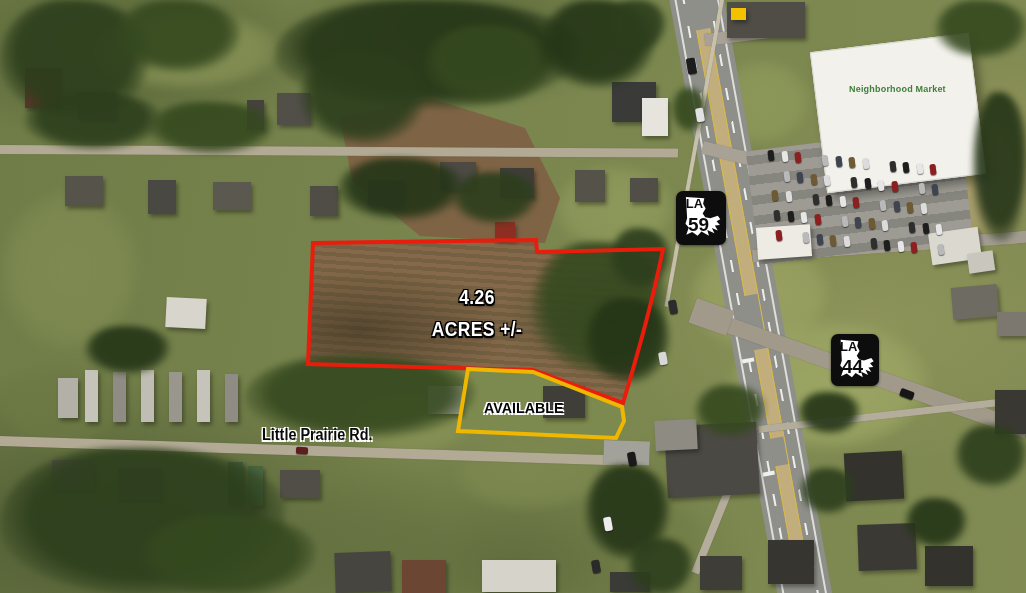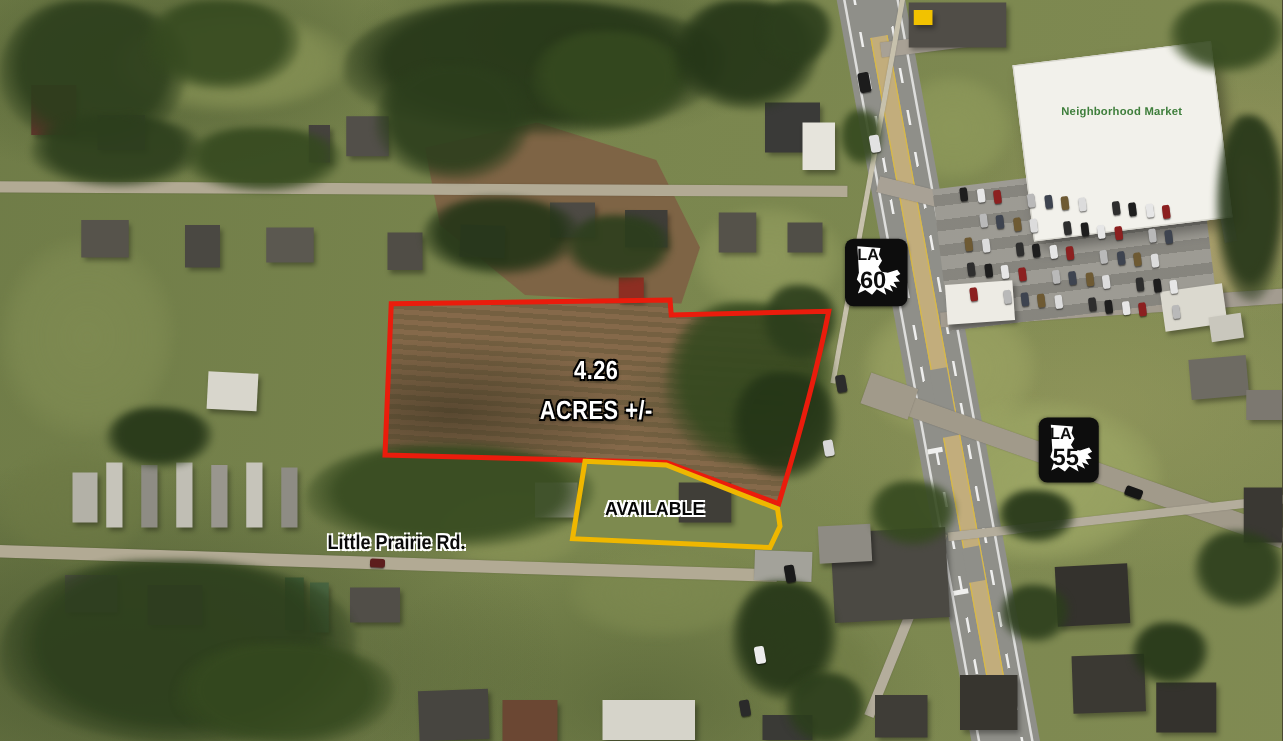--- a/index.html
+++ b/index.html
@@ -282,28 +282,28 @@
     <div data-name="acreage-units">ACRES +/-</div>
   </div>
   <div class="label lbl-available" data-name="available-label">AVAILABLE</div>
   <div class="label lbl-street" data-name="street-name-label">Little Prairie Rd.</div>
 
   <div class="shield" style="left:676px;top:191px;width:50px;height:54px" data-name="route-shield-la-42">
     <svg viewBox="0 0 100 100" preserveAspectRatio="none" data-name="louisiana-state-icon">
       <path fill="#ffffff" d="M14,6 L58,9 L55,20 L61,30 L54,40 L60,48 L72,50 L90,45 L96,52 L87,56 L95,64 L83,65 L90,75 L76,70 L82,81 L65,74 L69,86 L51,77 L42,86 L29,78 L15,84 L21,69 L13,61 L17,50 Z"></path>
     </svg>
     <div class="shield-la" data-name="shield-state-label">LA</div>
-    <div class="shield-num" data-name="shield-route-number">60</div>
+    <div class="shield-num" data-name="shield-route-number">59</div>
   </div>
 
   <div class="shield" style="left:831px;top:334px;width:48px;height:52px" data-name="route-shield-la-44">
     <svg viewBox="0 0 100 100" preserveAspectRatio="none" data-name="louisiana-state-icon">
       <path fill="#ffffff" d="M14,6 L58,9 L55,20 L61,30 L54,40 L60,48 L72,50 L90,45 L96,52 L87,56 L95,64 L83,65 L90,75 L76,70 L82,81 L65,74 L69,86 L51,77 L42,86 L29,78 L15,84 L21,69 L13,61 L17,50 Z"></path>
     </svg>
     <div class="shield-la" data-name="shield-state-label">LA</div>
-    <div class="shield-num" data-name="shield-route-number">55</div>
+    <div class="shield-num" data-name="shield-route-number">44</div>
   </div>
 
   <div class="wm-sign" data-name="walmart-store-sign">
     <div class="wm-sub" data-name="walmart-subtitle">Neighborhood Market</div>
   </div>
 
 </div>
 
 </body></html>

